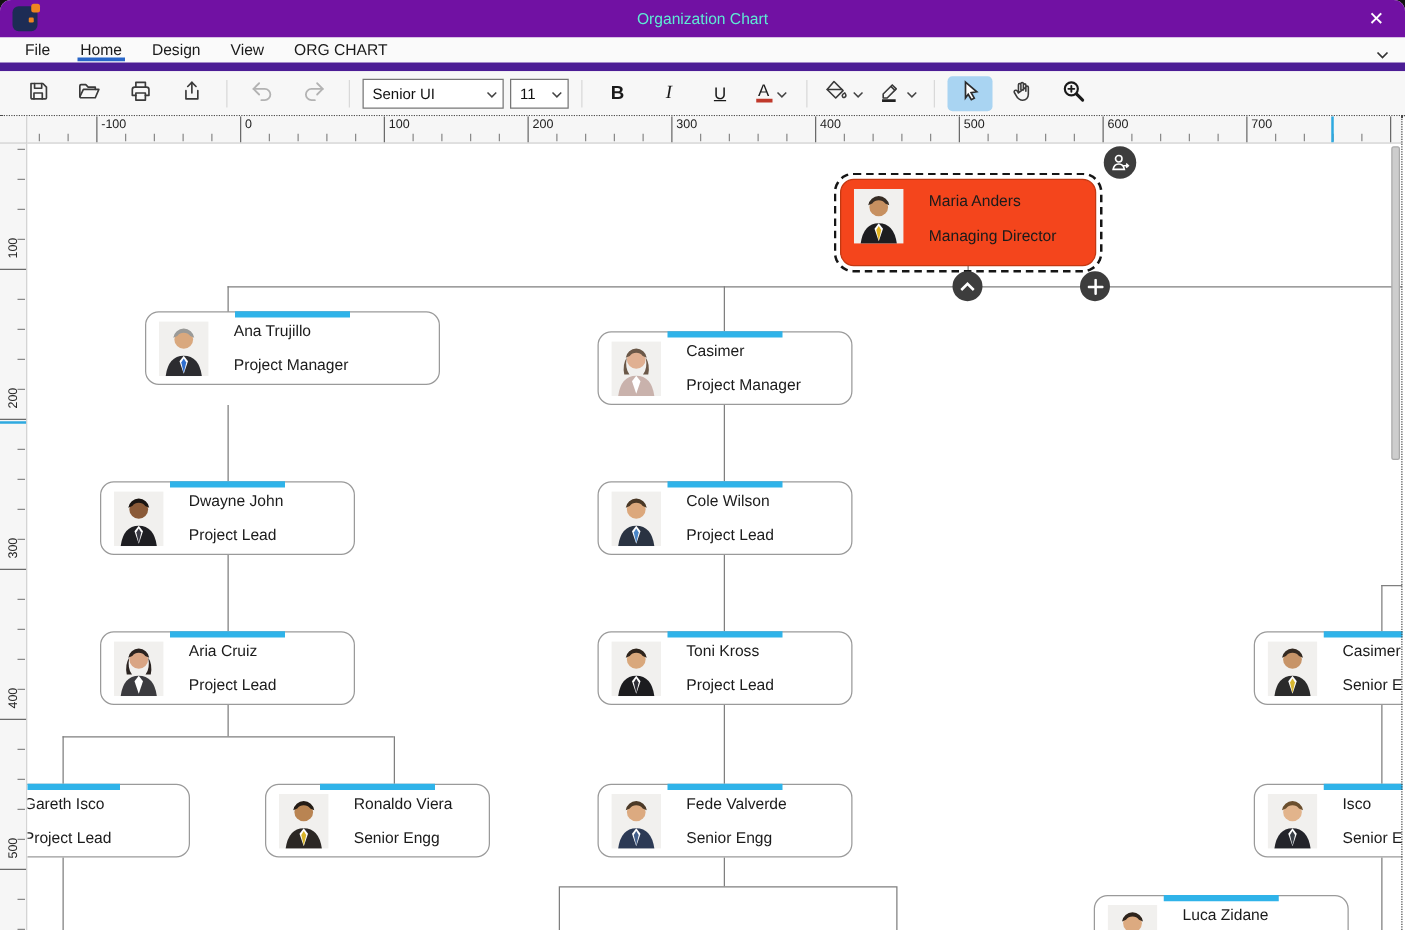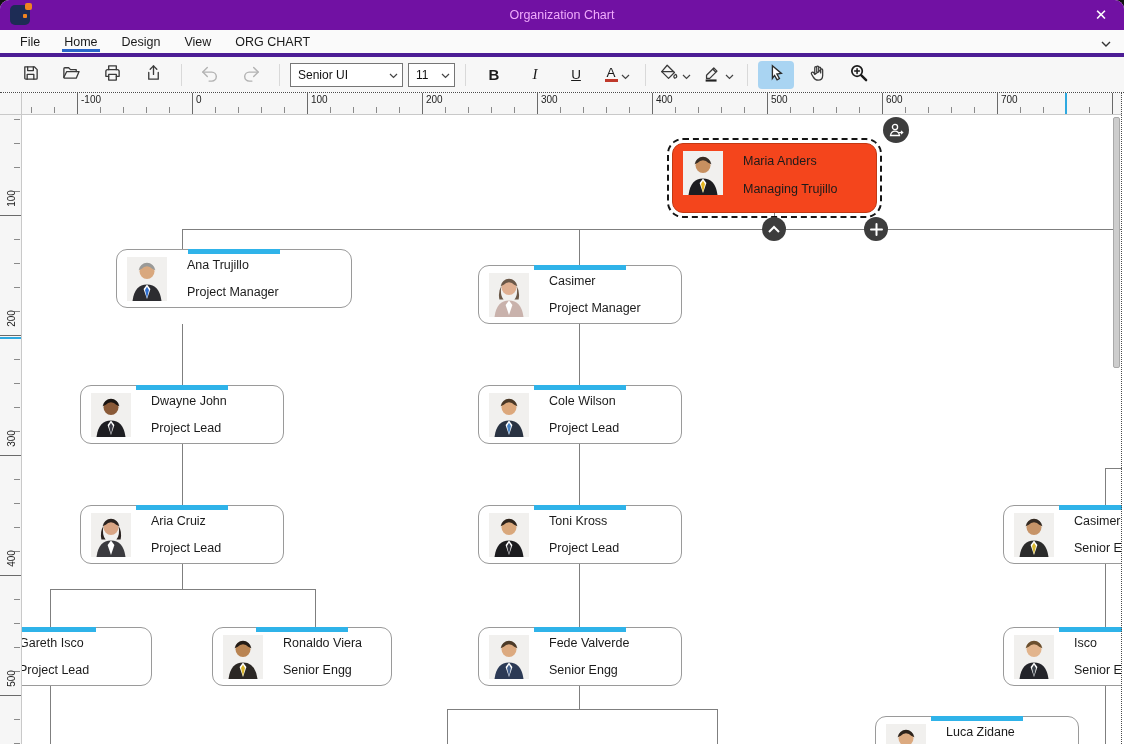--- a/index.html
+++ b/index.html
@@ -3,24 +3,24 @@
 <meta charset="utf-8">
 <style>
   html,body{margin:0;padding:0;background:#111;font-family:"Liberation Sans","DejaVu Sans",sans-serif;}
   #window{position:relative;width:1124px;height:744px;background:#fff;overflow:hidden;
           border-radius:9px 9px 0 0;}
   
   #titlebar{position:absolute;left:0;top:0;width:100%;height:30px;display:flex;align-items:center;}
   #app-icon{position:absolute;left:10px;top:5px;width:20px;height:20px;background:#1d2c55;border-radius:5px;}
   #app-icon .dot1{position:absolute;right:-2px;top:-2px;width:7px;height:7px;background:#f08421;border-radius:2px;}
   #app-icon .dot2{position:absolute;right:3px;top:9px;width:4px;height:4px;background:#f08421;border-radius:1px;}
-  #window-title{position:absolute;left:0;right:0;text-align:center;color:#f0abfc;font-size:12.5px;}
+  #window-title{position:absolute;left:0;right:0;text-align:center;color:#5eead4;font-size:12.5px;}
   #close-btn{position:absolute;right:0;top:0;width:46px;height:30px;display:flex;align-items:center;justify-content:center;color:#fff;font-size:15px;cursor:default;}
   
-  #menubar{position:absolute;left:0;top:30px;width:100%;height:27px;background:#fafafa;border-bottom:4px solid #4c1d95;display:flex;align-items:stretch;padding-left:8px;box-sizing:border-box;}
+  #menubar{position:absolute;left:0;top:30px;width:100%;height:27px;background:#fafafa;border-bottom:7px solid #4c1d95;display:flex;align-items:stretch;padding-left:8px;box-sizing:border-box;}
   .menu-item{position:relative;display:flex;align-items:center;padding:0 12px;font-size:12.5px;color:#1a1a1a;}
   .menu-item.active::after{content:"";position:absolute;left:10px;right:10px;bottom:1px;height:3px;background:#2966c8;}
   #menu-chevron{position:absolute;right:12px;top:0;height:27px;display:flex;align-items:center;color:#333;}
   
   #toolbar{position:absolute;left:0;top:57px;width:100%;height:35px;background:#f7f7f7;display:flex;align-items:center;padding-left:12px;box-sizing:border-box;gap:5px;}
   .tb-btn{height:28px;min-width:30px;display:flex;align-items:center;justify-content:center;border-radius:4px;gap:3px;padding:0 3px;}
   .tb-btn.active{background:#a9d4f2;}
   .tb-sep{width:1px;height:22px;background:#d9d9d9;margin:0 5px;}
   .combo{height:22px;background:#fff;border:1px solid #767676;display:flex;align-items:center;font-size:12px;color:#111;padding:0 4px 0 7px;gap:8px;}
   .glyphB{font-weight:bold;font-size:15px;color:#1a1a1a;}
@@ -330,21 +330,21 @@
         <div class="photo"><svg viewBox="0 0 40 44" width="40" height="44">
     <rect width="40" height="44" fill="#f1f0ee"></rect>
     <circle cx="20" cy="14.5" r="7.5" fill="#c79060"></circle>
     <path d="M20 5.8a8.6 8.6 0 0 1 8.4 7.4l-3.2-1.4a6.6 6.6 0 0 0-10.4 0l-3.2 1.4A8.6 8.6 0 0 1 20 5.8z" fill="#362c24"></path>
 
     <path d="M5.5 44q2.2-16.4 14.5-16.4T34.5 44z" fill="#1d1d20"></path>
     <path d="M20 27.6l3.4 4.4-3.4 10-3.4-10z" fill="#ffffff"></path>
     <path d="M20 29.8l2 3.2-2 8.4-2-8.4z" fill="#e2b41f"></path>
   </svg></div>
         <div class="nm">Maria Anders</div>
-        <div class="tt">Managing Trujillo</div>
+        <div class="tt">Managing Director</div>
       </div>
       <div class="node" style="left: 58px; top: 134px; width: 236px; height: 59px; margin-left: 36px;">
         <div class="bar"></div>
         <div class="photo"><svg viewBox="0 0 40 44" width="40" height="44">
     <rect width="40" height="44" fill="#f1f0ee"></rect>
     <circle cx="20" cy="14.5" r="7.5" fill="#d9a87e"></circle>
     <path d="M20 5.8a8.6 8.6 0 0 1 8.4 7.4l-3.2-1.4a6.6 6.6 0 0 0-10.4 0l-3.2 1.4A8.6 8.6 0 0 1 20 5.8z" fill="#9a9a98"></path>
 
     <path d="M5.5 44q2.2-16.4 14.5-16.4T34.5 44z" fill="#2c2c30"></path>
     <path d="M20 27.6l3.4 4.4-3.4 10-3.4-10z" fill="#ffffff"></path>

